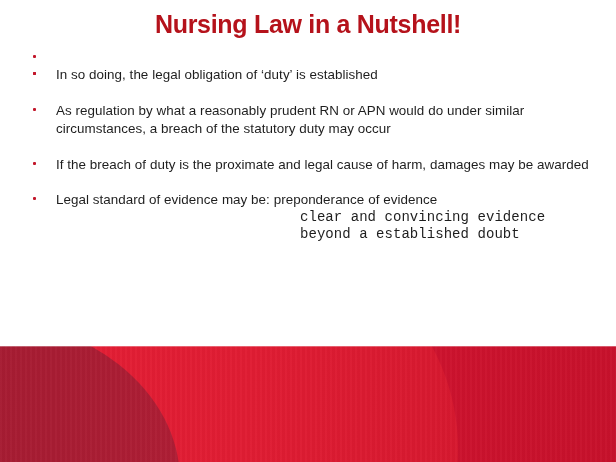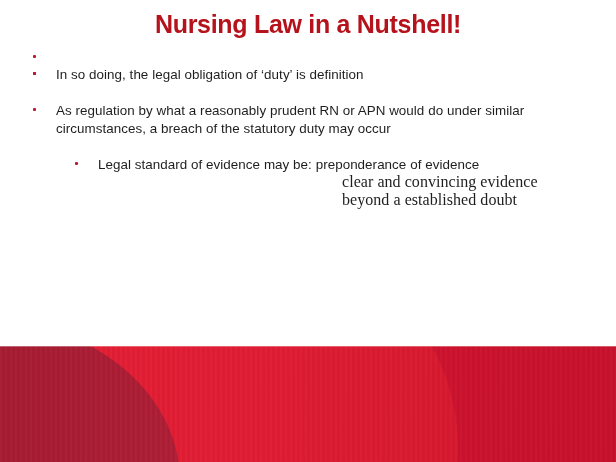--- a/index.html
+++ b/index.html
@@ -62,25 +62,24 @@
   .bullet-text {
     font-family: "Liberation Sans", sans-serif;
     font-size: 13.4px;
     line-height: 16.5px;
     color: #1e1e1e;
     letter-spacing: 0.05px;
   }
   
   .bullet-row.stacked {
     margin-bottom: 0;
-    margin-left: 42px;
   }
   .evidence-extra {
-    font-family: Liberation Serif, serif;
-    font-size: 16px;
+    font-family: Liberation Mono, monospace;
+    font-size: 14px;
     line-height: 17.5px;
     color: #1e1e1e;
     letter-spacing: 0.05px;
     padding-left: 244px;
   }
 
   
   #bottom-band {
     position: absolute;
     left: 0;
@@ -152,28 +151,32 @@
     <div class="bullet-row">
       <span class="bullet-marker"></span>
     </div>
 
     <div class="bullet-row">
       <span class="bullet-marker"></span>
     </div>
 
     <div class="bullet-row">
       <span class="bullet-marker"></span>
-      <span class="bullet-text">In so doing, the legal obligation of ‘duty’ is definition</span>
+      <span class="bullet-text">In so doing, the legal obligation of ‘duty’ is established</span>
     </div>
 
     <div class="bullet-row">
       <span class="bullet-marker"></span>
       <span class="bullet-text">As regulation by what a reasonably prudent RN or APN would do under similar circumstances, a breach of the statutory duty may occur</span>
     </div>
 
+    <div class="bullet-row">
+      <span class="bullet-marker"></span>
+      <span class="bullet-text">If the breach of duty is the proximate and legal cause of harm, damages may be awarded</span>
+    </div>
 
     <div class="bullet-row stacked">
       <span class="bullet-marker"></span>
       <span class="bullet-text">Legal standard of evidence may be: preponderance of evidence</span>
       <div class="evidence-extra">clear and convincing evidence</div>
       <div class="evidence-extra">beyond a established doubt</div>
     </div>
 
   </div>
 

